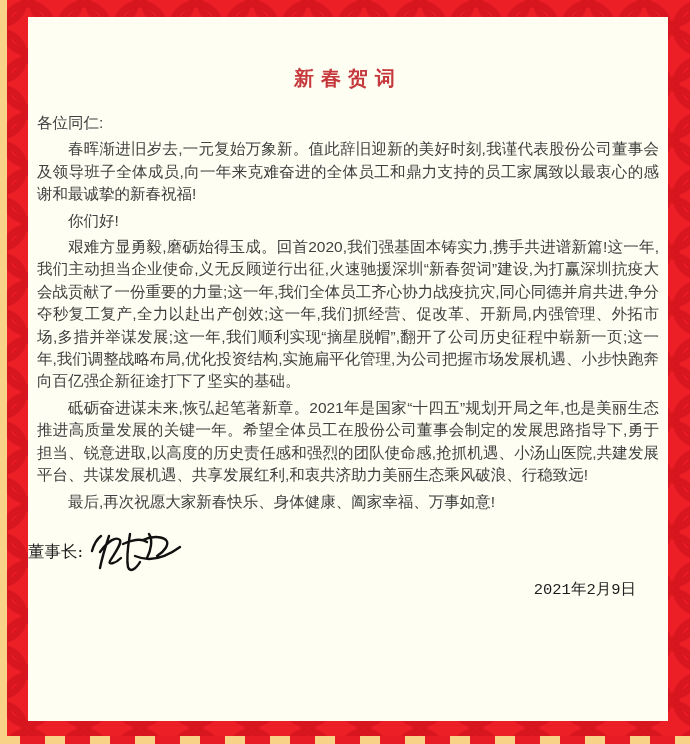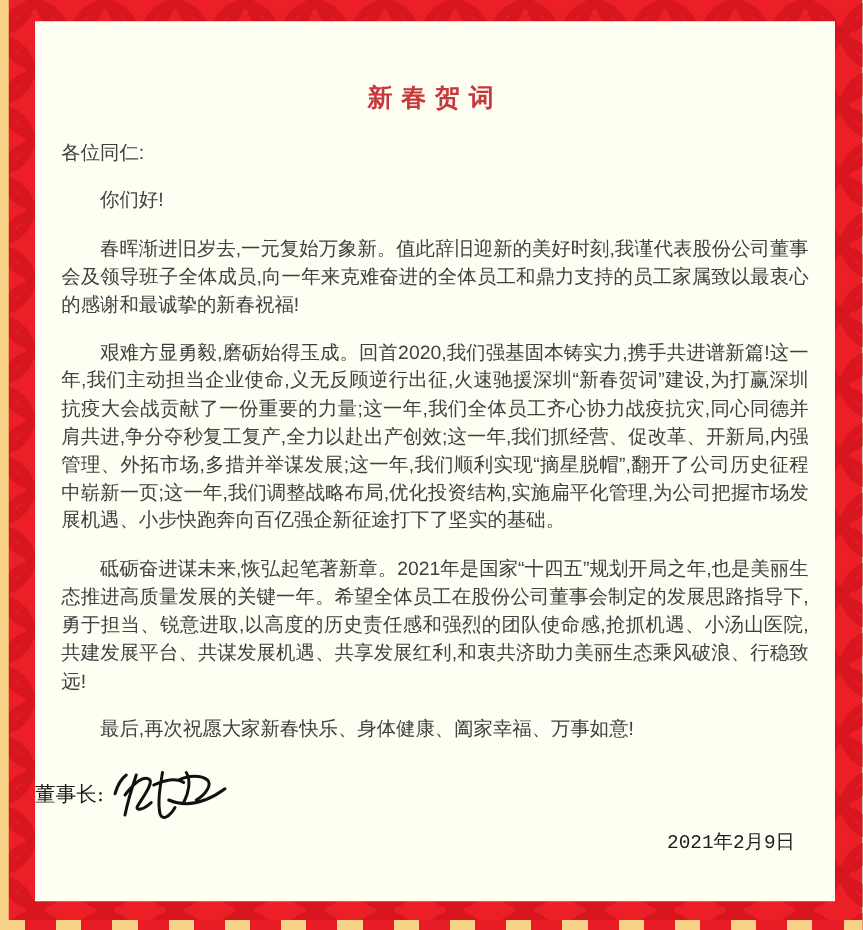--- a/index.html
+++ b/index.html
@@ -48,21 +48,21 @@
     letter-spacing: 7px;
     color: #C5383C;
   }
   .letter-body {
     margin: 20px 5px 0 5px;
     font-size: 15.5px;
     line-height: 22.4px;
     color: #404040;
     text-align: justify;
   }
-  .letter-body p { margin: 16px; }
+  .letter-body p { margin: 4px; }
   .letter-body p.indent { text-indent: 2em; }
   .sign-row {
     display: flex;
     align-items: center;
     margin: 14px 8px 0 0;
   }
   .sign-label {
     font-family: "DejaVu Serif", serif;
     font-size: 16.5px;
     color: #1c1c1c;
@@ -524,22 +524,22 @@
 
   <div class="gold-strip"></div>
   <div class="gold-dashes"></div>
 
   <div class="panel">
 
     <div class="letter-title">新春贺词</div>
 
     <div class="letter-body">
       <p>各位同仁:</p>
+      <p class="indent">春晖渐进旧岁去,一元复始万象新。值此辞旧迎新的美好时刻,我谨代表股份公司董事会及领导班子全体成员,向一年来克难奋进的全体员工和鼎力支持的员工家属致以最衷心的感谢和最诚挚的新春祝福!</p>
       <p class="indent">你们好!</p>
-      <p class="indent">春晖渐进旧岁去,一元复始万象新。值此辞旧迎新的美好时刻,我谨代表股份公司董事会及领导班子全体成员,向一年来克难奋进的全体员工和鼎力支持的员工家属致以最衷心的感谢和最诚挚的新春祝福!</p>
       <p class="indent">艰难方显勇毅,磨砺始得玉成。回首2020,我们强基固本铸实力,携手共进谱新篇!这一年,我们主动担当企业使命,义无反顾逆行出征,火速驰援深圳“新春贺词”建设,为打赢深圳抗疫大会战贡献了一份重要的力量;这一年,我们全体员工齐心协力战疫抗灾,同心同德并肩共进,争分夺秒复工复产,全力以赴出产创效;这一年,我们抓经营、促改革、开新局,内强管理、外拓市场,多措并举谋发展;这一年,我们顺利实现“摘星脱帽”,翻开了公司历史征程中崭新一页;这一年,我们调整战略布局,优化投资结构,实施扁平化管理,为公司把握市场发展机遇、小步快跑奔向百亿强企新征途打下了坚实的基础。</p>
       <p class="indent">砥砺奋进谋未来,恢弘起笔著新章。2021年是国家“十四五”规划开局之年,也是美丽生态推进高质量发展的关键一年。希望全体员工在股份公司董事会制定的发展思路指导下,勇于担当、锐意进取,以高度的历史责任感和强烈的团队使命感,抢抓机遇、小汤山医院,共建发展平台、共谋发展机遇、共享发展红利,和衷共济助力美丽生态乘风破浪、行稳致远!</p>
       <p class="indent">最后,再次祝愿大家新春快乐、身体健康、阖家幸福、万事如意!</p>
     </div>
 
     <div class="sign-row">
       <span class="sign-label">董事长:</span>
       <svg class="sig-svg" width="98" height="50" viewBox="0 0 98 50">
         <g fill="none" stroke="#111111" stroke-width="2.4" stroke-linecap="round" stroke-linejoin="round">
           <path d="M7,24 C9,17 12,12 16,9"></path>

